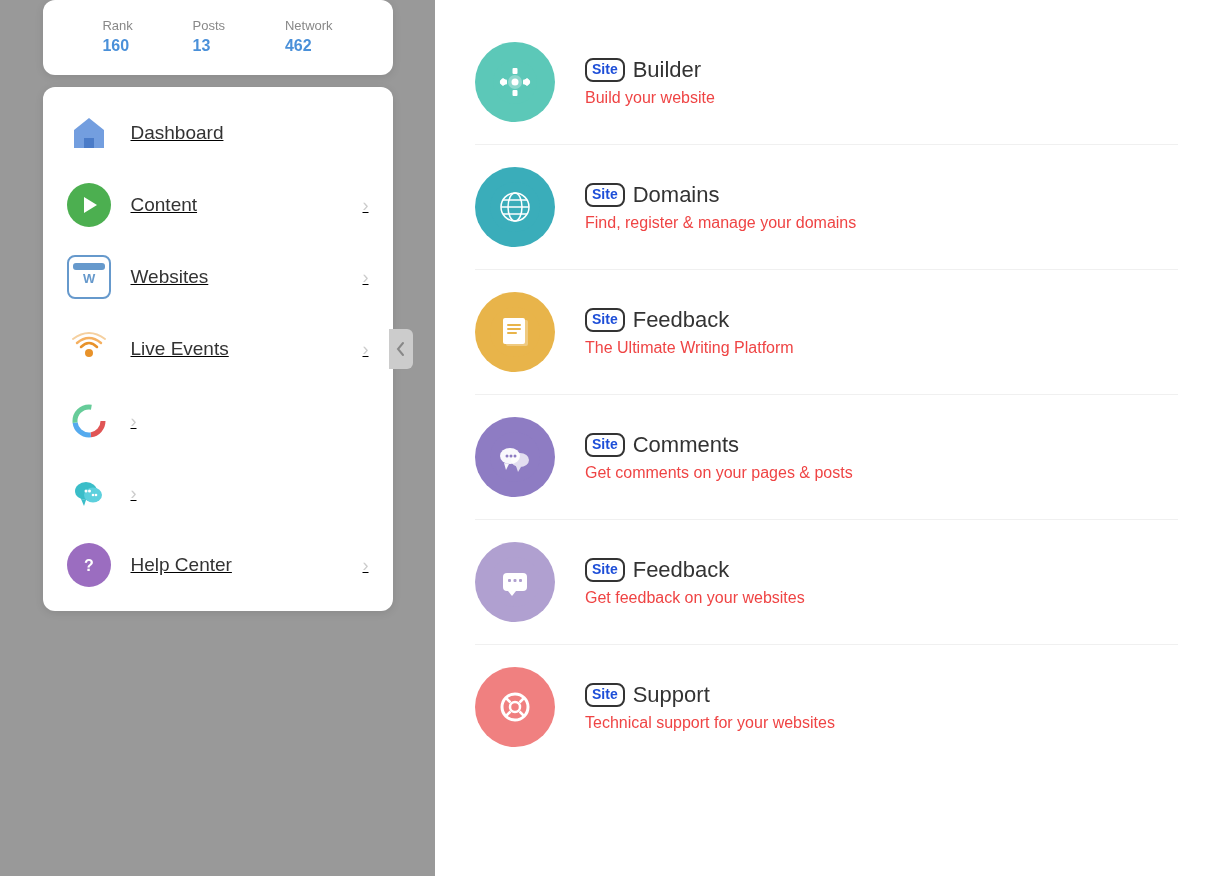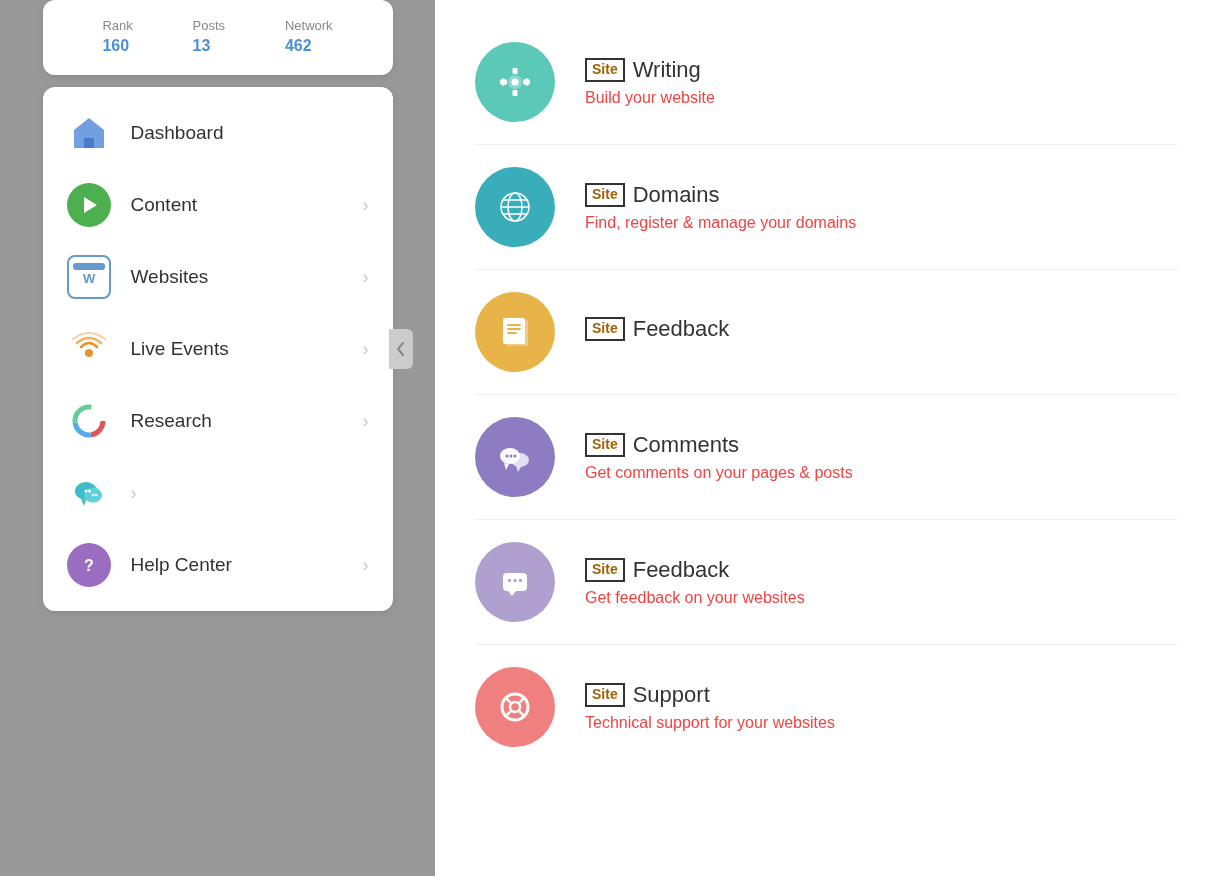--- a/index.html
+++ b/index.html
@@ -146,25 +146,25 @@
       color: #333;
       margin-bottom: 6px;
       display: flex;
       align-items: center;
       gap: 8px;
     }
 
     .site-badge {
       display: inline-block;
       border: 2px solid #333;
-      border-radius: 0;
+      border-radius: 8px;
       padding: 0px 5px;
       font-size: 14px;
       font-weight: 600;
-      color: #a16207;
+      color: #1d4ed8;
       line-height: 1.4;
     }
 
     .service-desc {
       font-size: 16px;
       color: #ef4444;
     }
 
     
     .icon-teal { background: #5CC8B8; }
@@ -189,21 +189,21 @@
     <div class="stat-item">
       <div class="stat-label">Posts</div>
       <div class="stat-value blue">13</div>
     </div>
     <div class="stat-item">
       <div class="stat-label">Network</div>
       <div class="stat-value blue">462</div>
     </div>
   </div>
 
-  <div class="nav-card" style="position:relative;">
+  <div class="nav-card" style="position:relative;text-decoration:underline;">
 
     <div class="nav-item">
       <div class="nav-icon">
         <svg width="38" height="38" viewBox="0 0 38 38">
           <polygon points="19,4 34,16 34,34 24,34 24,24 14,24 14,34 4,34 4,16" fill="#5B8DD9" opacity="0.85"></polygon>
           <rect x="14" y="24" width="10" height="10" fill="#4A7BC8"></rect>
         </svg>
       </div>
       <span class="nav-label">Dashboard</span>
     </div>
@@ -255,21 +255,20 @@
       <div class="nav-icon">
         <svg width="44" height="44" viewBox="0 0 44 44">
           <circle cx="22" cy="22" r="22" fill="white"></circle>
 
           <circle cx="22" cy="22" r="14" fill="none" stroke="#E05555" stroke-width="5" stroke-dasharray="20 68"></circle>
           <circle cx="22" cy="22" r="14" fill="none" stroke="#55AAEE" stroke-width="5" stroke-dasharray="22 66" stroke-dashoffset="-20"></circle>
           <circle cx="22" cy="22" r="14" fill="none" stroke="#66CC99" stroke-width="5" stroke-dasharray="26 62" stroke-dashoffset="-42"></circle>
           <circle cx="22" cy="22" r="6" fill="white"></circle>
         </svg>
       </div>
-      <span class="nav-label">Research</span>
       <span class="nav-chevron">›</span>
     </div>
 
     <div class="nav-item">
       <div class="nav-icon">
         <svg width="44" height="44" viewBox="0 0 44 44">
           <circle cx="22" cy="22" r="22" fill="white"></circle>
 
           <ellipse cx="19" cy="20" rx="11" ry="9" fill="#3ABDC8"></ellipse>
           <polygon points="14,28 19,29 17,35" fill="#3ABDC8"></polygon>
@@ -313,21 +312,21 @@
           <rect x="5.5" y="-11.5" width="5" height="6" rx="1" fill="white" transform="rotate(45)"></rect>
           <rect x="-10.5" y="5.5" width="5" height="6" rx="1" fill="white" transform="rotate(45)"></rect>
           <rect x="5.5" y="5.5" width="5" height="6" rx="1" fill="white" transform="rotate(-45)"></rect>
           <rect x="-10.5" y="-11.5" width="5" height="6" rx="1" fill="white" transform="rotate(-45)"></rect>
         </g>
       </svg>
     </div>
     <div class="service-text">
       <div class="service-title">
         <span class="site-badge">Site</span>
-        <span>Writing</span>
+        <span>Builder</span>
       </div>
       <div class="service-desc">Build your website</div>
     </div>
   </div>
 
   <div class="service-item">
     <div class="service-icon icon-blue-teal">
       <svg width="50" height="50" viewBox="0 0 50 50">
         <circle cx="25" cy="25" r="25" fill="#3AADBA"></circle>
         <circle cx="25" cy="25" r="14" fill="none" stroke="white" stroke-width="1.5"></circle>
@@ -355,20 +354,21 @@
         <rect x="17" y="17" width="14" height="2" rx="1" fill="#E8B44A"></rect>
         <rect x="17" y="21" width="14" height="2" rx="1" fill="#E8B44A"></rect>
         <rect x="17" y="25" width="10" height="2" rx="1" fill="#E8B44A"></rect>
       </svg>
     </div>
     <div class="service-text">
       <div class="service-title">
         <span class="site-badge">Site</span>
         <span>Feedback</span>
       </div>
+      <div class="service-desc">The Ultimate Writing Platform</div>
     </div>
   </div>
 
   <div class="service-item">
     <div class="service-icon icon-purple">
       <svg width="50" height="50" viewBox="0 0 50 50">
         <circle cx="25" cy="25" r="25" fill="#8E7CC3"></circle>
         <ellipse cx="20" cy="24" rx="10" ry="8" fill="white" opacity="0.95"></ellipse>
         <polygon points="14,31 19,32 16,38" fill="white" opacity="0.95"></polygon>
         <ellipse cx="30" cy="28" rx="9" ry="7" fill="white" opacity="0.75"></ellipse>

